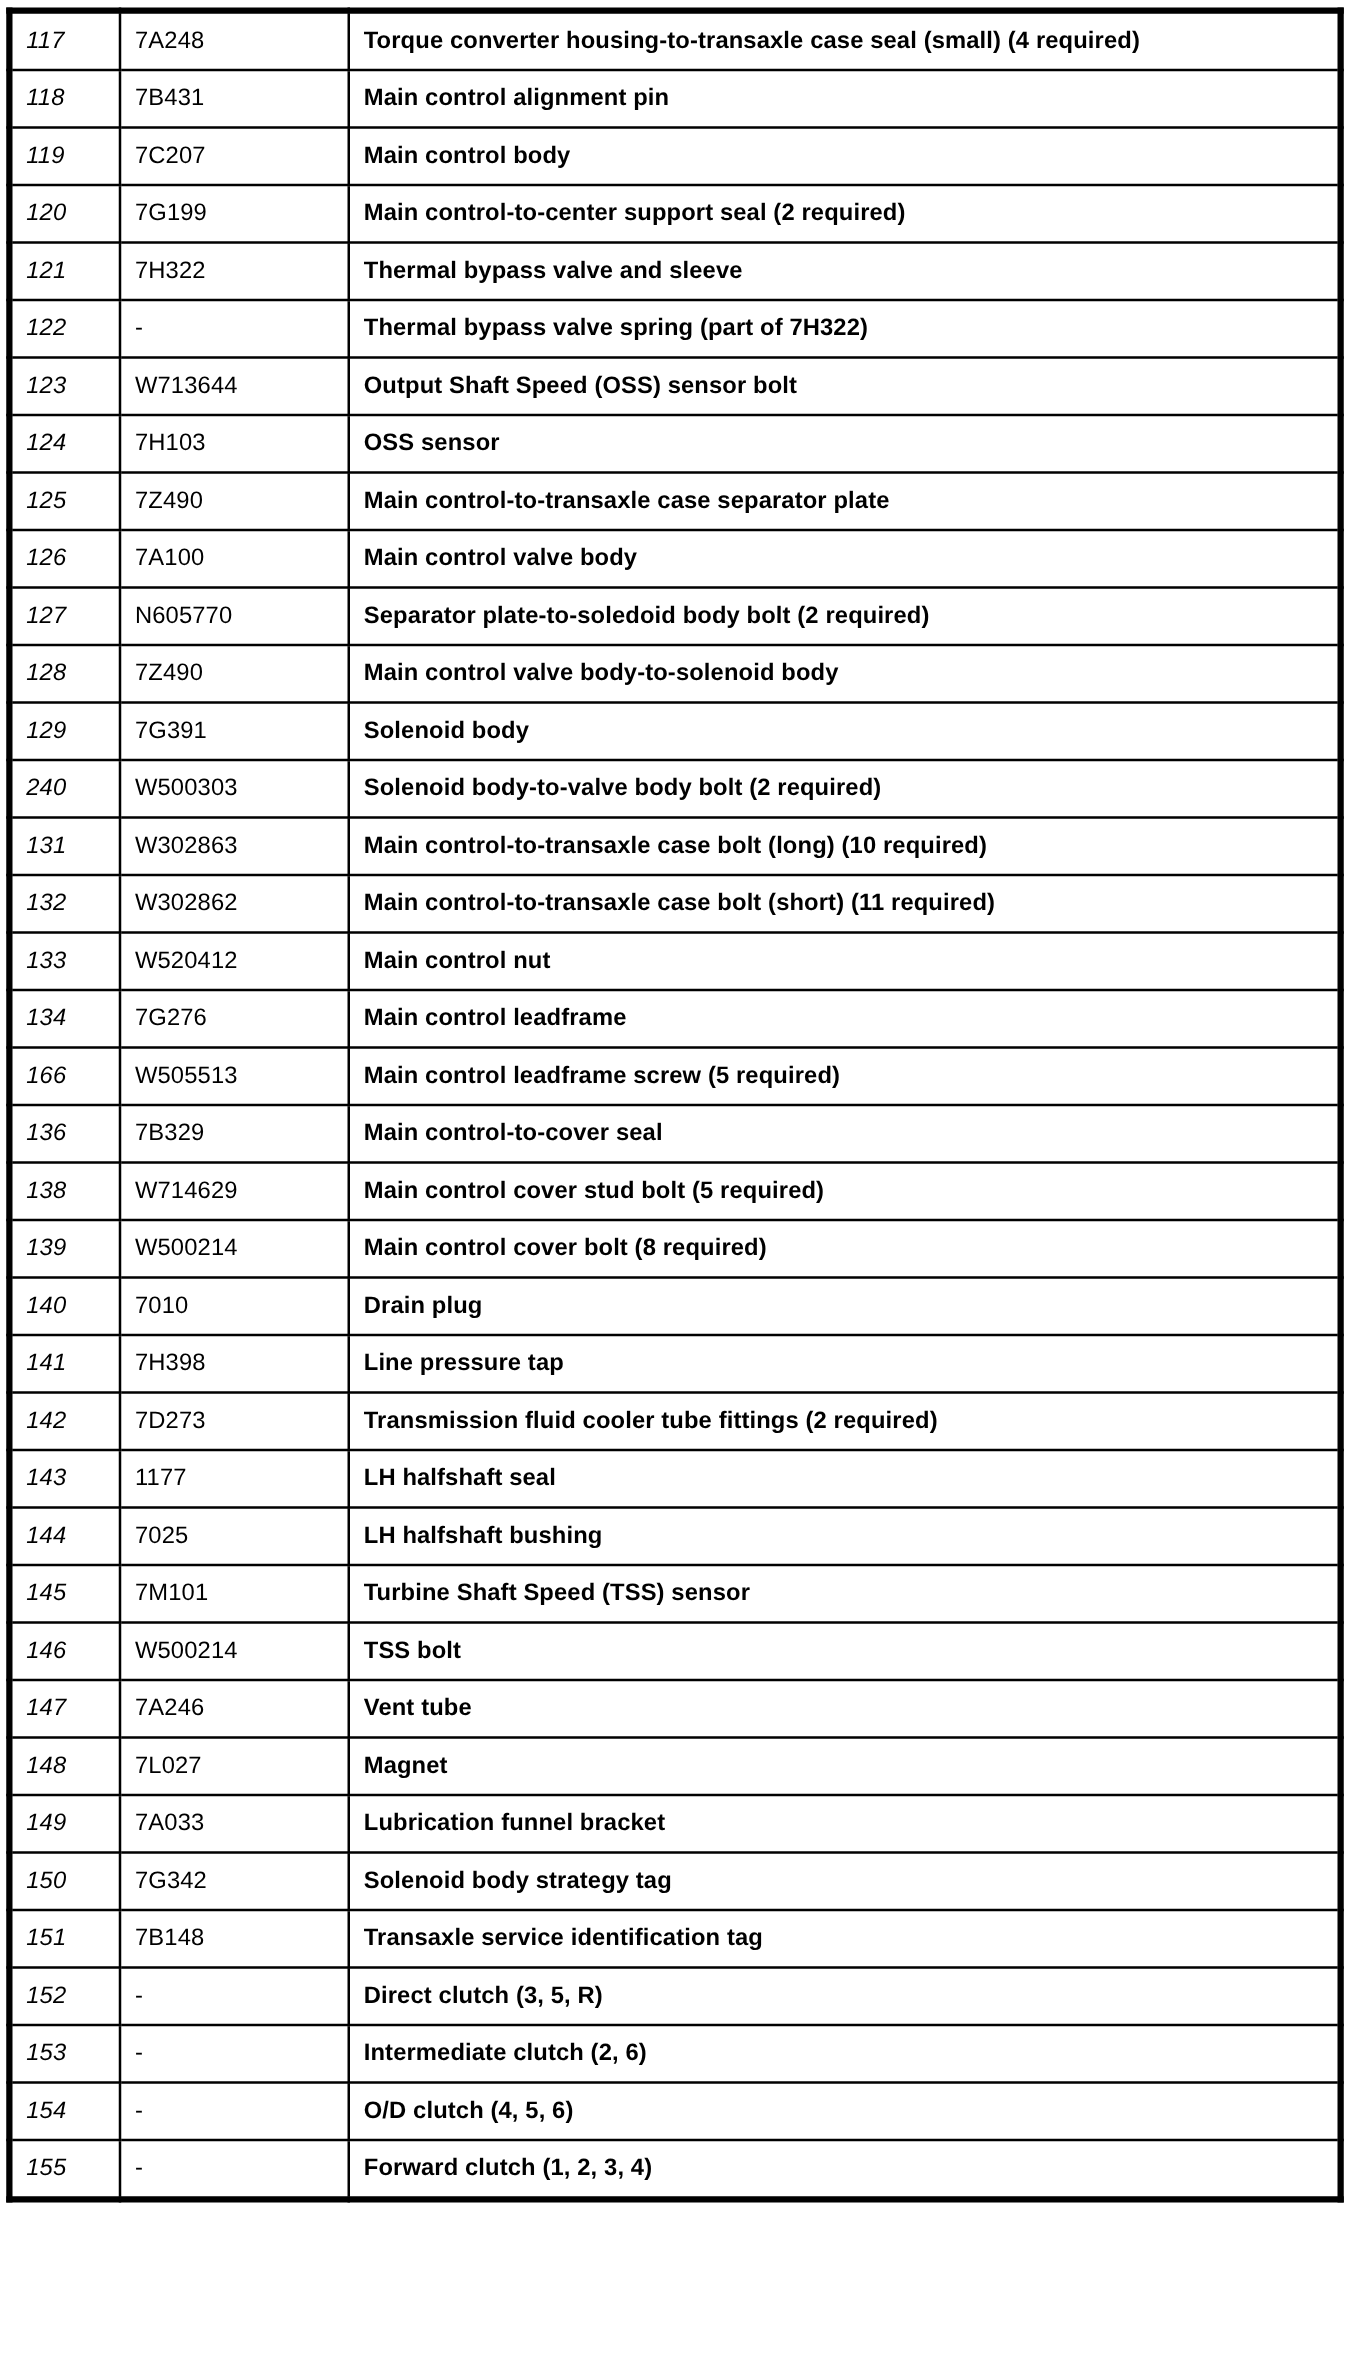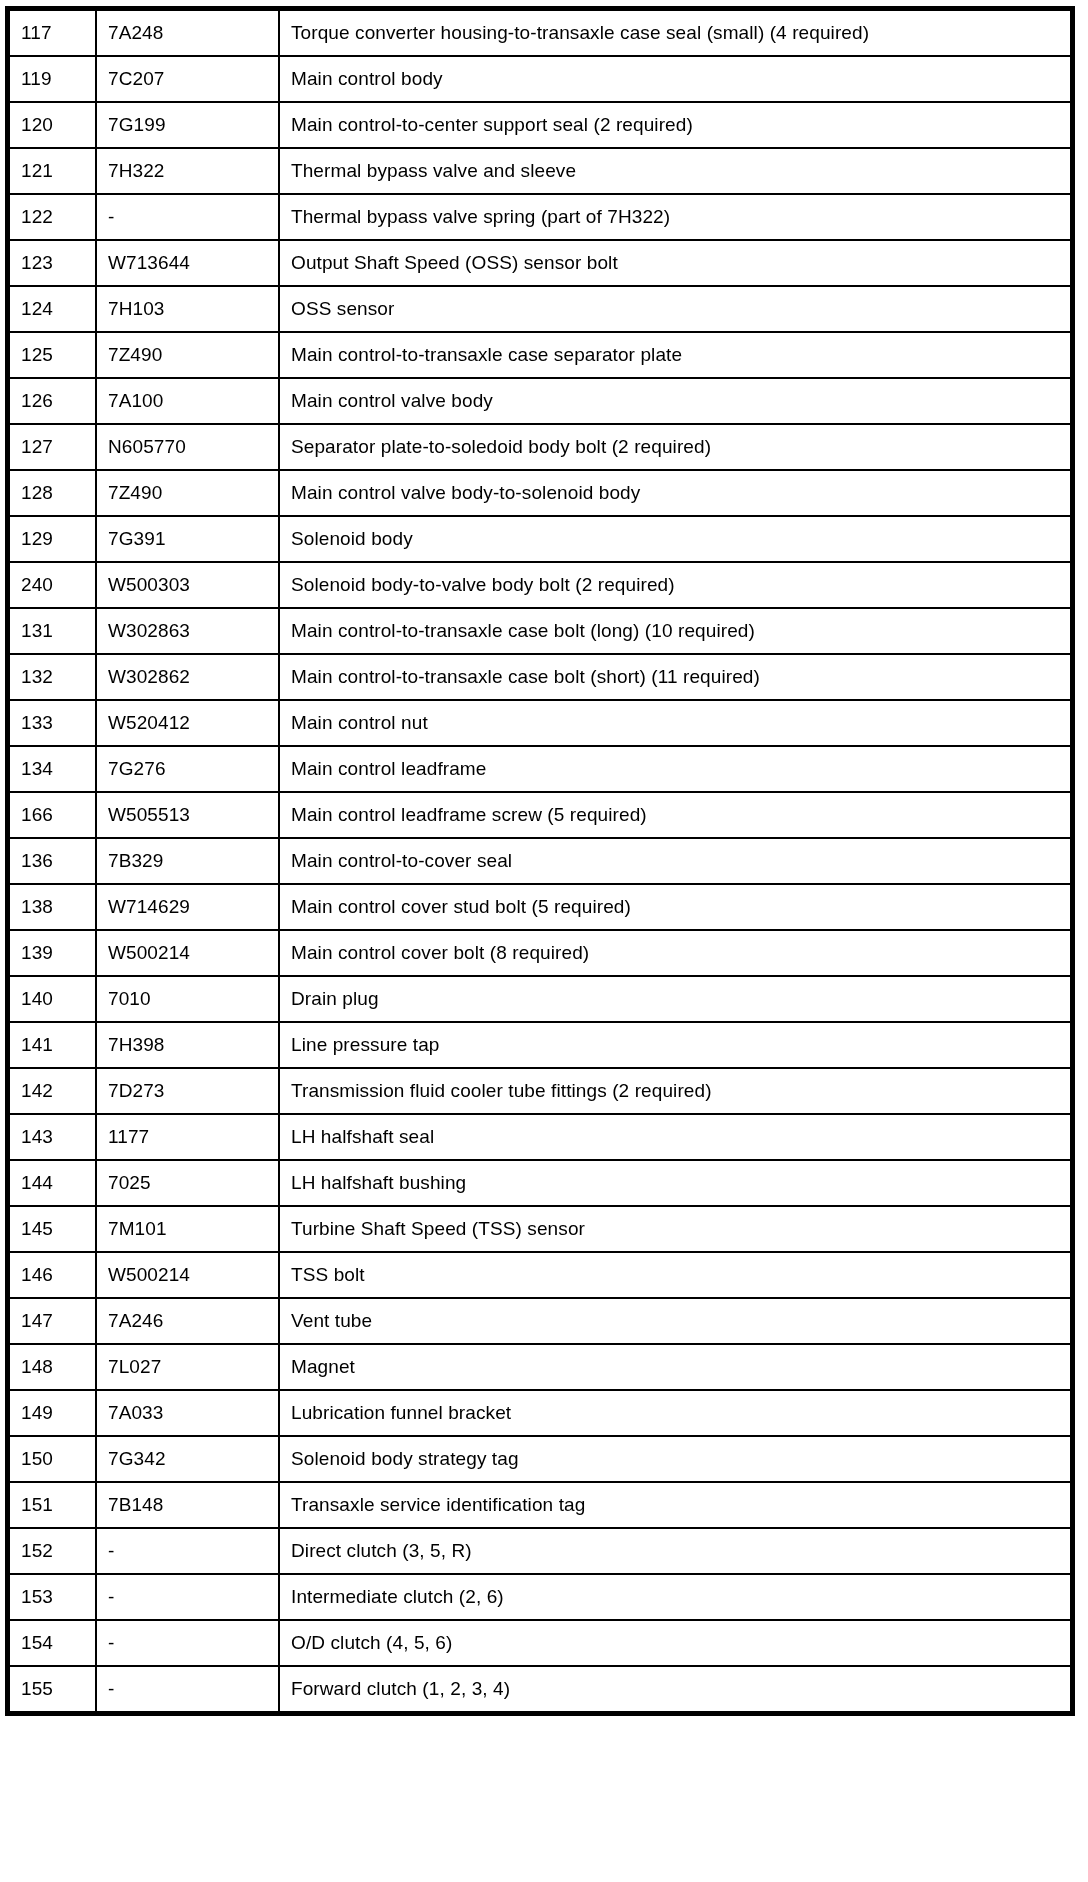--- a/index.html
+++ b/index.html
@@ -28,36 +28,41 @@
     border: 2px solid #000000;
     height: 44px;
     font-size: 19px;
     line-height: 1.1;
     vertical-align: middle;
     padding: 0 8px 0 11px;
     white-space: nowrap;
     overflow: hidden;
     letter-spacing: 0.1px;
   }
-  td.col-item  { width: 66px;  }
+  td.col-item  { width: 66px; font-style: italic;  }
   td.col-part  { width: 162px; }
-  td.col-desc  { width: auto;  }
+  td.col-desc  { width: auto; font-weight: bold;  }
 </style>
 </head>
 <body>
 
 <div class="page">
   <table class="parts-table">
     <tbody id="rows-body">
   <tr>
     <td class="col-item">117</td>
     <td class="col-part">7A248</td>
     <td class="col-desc">Torque converter housing-to-transaxle case seal (small) (4 required)</td>
   </tr>
 
+  <tr>
+    <td class="col-item">118</td>
+    <td class="col-part">7B431</td>
+    <td class="col-desc">Main control alignment pin</td>
+  </tr>
 
   <tr>
     <td class="col-item">119</td>
     <td class="col-part">7C207</td>
     <td class="col-desc">Main control body</td>
   </tr>
 
   <tr>
     <td class="col-item">120</td>
     <td class="col-part">7G199</td>

